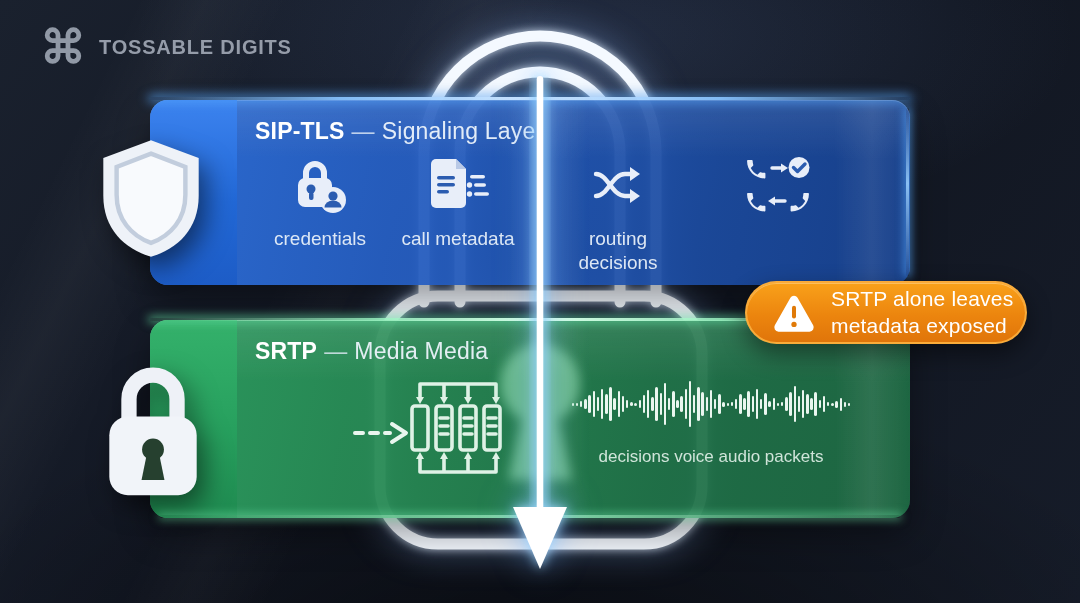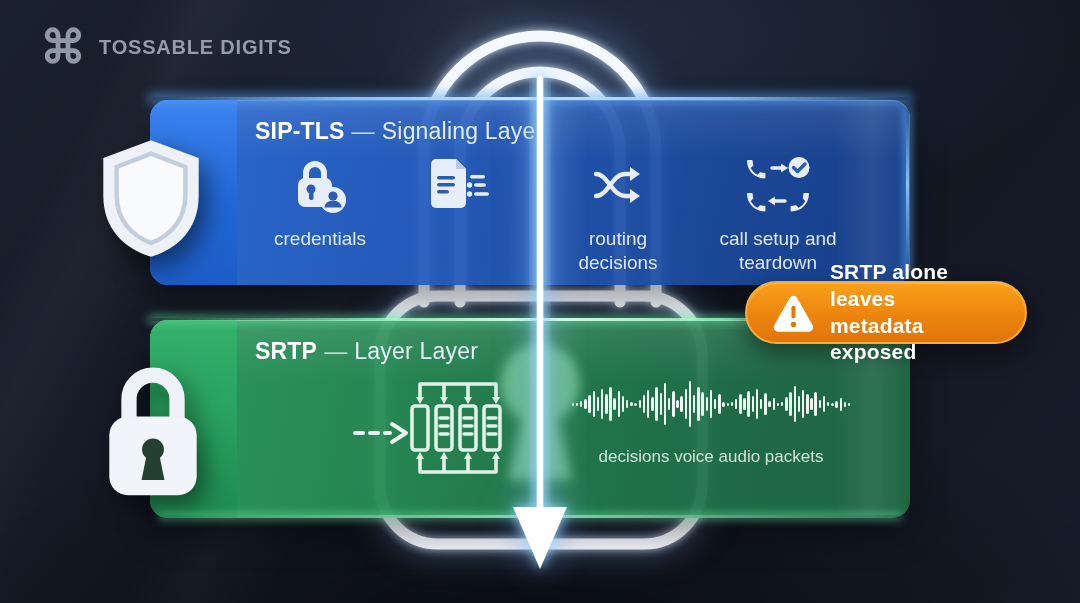--- a/index.html
+++ b/index.html
@@ -78,21 +78,21 @@
   
   .icon3d{position:absolute;z-index:4;filter:drop-shadow(7px 11px 13px rgba(0,0,0,0.5));}
   .shield3d{left:92px;top:137px;}
   .padlock3d{left:97px;top:362px;}
   
   .badge{position:absolute;left:745px;top:281px;width:282px;height:63px;z-index:6;
     border-radius:34px;display:flex;align-items:center;gap:14px;padding:0 10px 0 24px;box-sizing:border-box;
     background:linear-gradient(180deg,#f9a11a 0%,#ec850e 55%,#e0750a 100%);
     border:2px solid rgba(250,173,60,0.95);
     box-shadow:0 10px 24px rgba(0,0,0,0.45), inset 0 1px 0 rgba(255,220,160,0.5);}
-  .badge .btext{font-size:21px;font-weight:bold;color:#ffffff;line-height:1.28;letter-spacing:0.2px;}
+  .badge .btext{font-size:21px;font-weight:normal;color:#ffffff;line-height:1.28;letter-spacing:0.2px;}
   
   .beam-svg{position:absolute;left:0;top:0;z-index:5;pointer-events:none;
     filter:drop-shadow(0 0 6px rgba(160,215,255,0.95)) drop-shadow(0 0 16px rgba(110,175,255,0.55));}
 </style>
 </head>
 <body>
 
 <div class="stage">
 
   <svg class="lock-svg" width="1080" height="603" viewBox="0 0 1080 603">
@@ -149,20 +149,21 @@
           <rect x="11" y="20" width="18" height="3.6" rx="1.8" fill="#2b5cb0"></rect>
           <rect x="11" y="27" width="18" height="3.6" rx="1.8" fill="#2b5cb0"></rect>
           <rect x="11" y="34" width="12" height="3.6" rx="1.8" fill="#2b5cb0"></rect>
           <rect x="44" y="19" width="15" height="3.6" rx="1.8" fill="#e8eef9"></rect>
           <circle cx="43.5" cy="29" r="2.7" fill="#e8eef9"></circle>
           <rect x="48" y="27.2" width="12" height="3.6" rx="1.8" fill="#e8eef9"></rect>
           <circle cx="43.5" cy="38" r="2.7" fill="#e8eef9"></circle>
           <rect x="48" y="36.2" width="15" height="3.6" rx="1.8" fill="#e8eef9"></rect>
         </svg>
       </div>
+      <div class="flabel">call metadata</div>
     </div>
 
     <div class="feature f-routing">
       <div class="ficon">
         <svg width="52" height="46" viewBox="0 0 52 46">
           <g stroke="#e8eef9" stroke-width="4.4" fill="none" stroke-linecap="round">
             <path d="M4,34 C16,34 20,12 33,12 H39"></path>
             <path d="M4,12 C16,12 20,34 33,34 H39"></path>
           </g>
           <polygon points="38,5 48,12 38,19" fill="#e8eef9"></polygon>
@@ -182,28 +183,27 @@
           <line x1="30" y1="14" x2="40" y2="14" stroke="#e8eef9" stroke-width="3.4" stroke-linecap="round"></line>
           <polygon points="39,9.5 46,14 39,18.5" fill="#e8eef9"></polygon>
           <circle cx="57" cy="13.5" r="10.5" fill="#e8eef9"></circle>
           <path d="M51.5,13.5 l4,4 L63,10" stroke="#2b5cb0" stroke-width="3.4" fill="none" stroke-linecap="round" stroke-linejoin="round"></path>
           <use href="#ph" transform="translate(2,36) scale(1.02)" fill="#e8eef9"></use>
           <polygon points="33,42.5 26,47 33,51.5" fill="#e8eef9"></polygon>
           <line x1="33" y1="47" x2="43" y2="47" stroke="#e8eef9" stroke-width="3.4" stroke-linecap="round"></line>
           <use href="#ph" transform="translate(70,36) scale(-1.02,1.02)" fill="#e8eef9"></use>
         </svg>
       </div>
-      <div class="flabel">call setup and teardown</div>
     </div>
   </div>
 
   <div class="panel panel--media">
     <div class="accent accent--green"></div>
     <div class="panel-title">
-      <span class="strong">SRTP</span><span class="sep">—</span><span class="rest">Layer Layer</span>
+      <span class="strong">SRTP</span><span class="sep">—</span><span class="rest">Media Media</span>
     </div>
 
 
     <div class="dash-arrow">
       <svg width="58" height="26" viewBox="0 0 58 26">
         <line x1="3" y1="13" x2="38" y2="13" stroke="#e9f6ee" stroke-width="4" stroke-dasharray="8 7" stroke-linecap="round"></line>
         <path d="M40,4 L54,13 L40,22" stroke="#e9f6ee" stroke-width="4" fill="none" stroke-linecap="round" stroke-linejoin="round"></path>
       </svg>
     </div>
 

